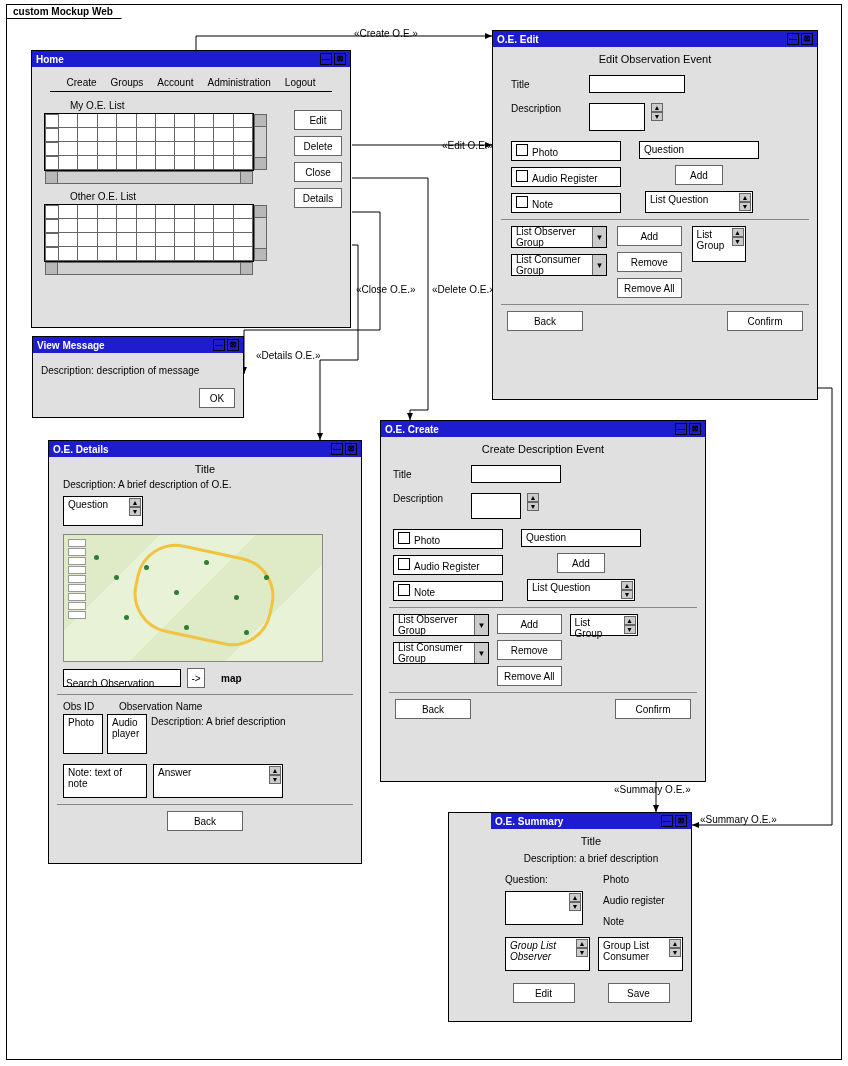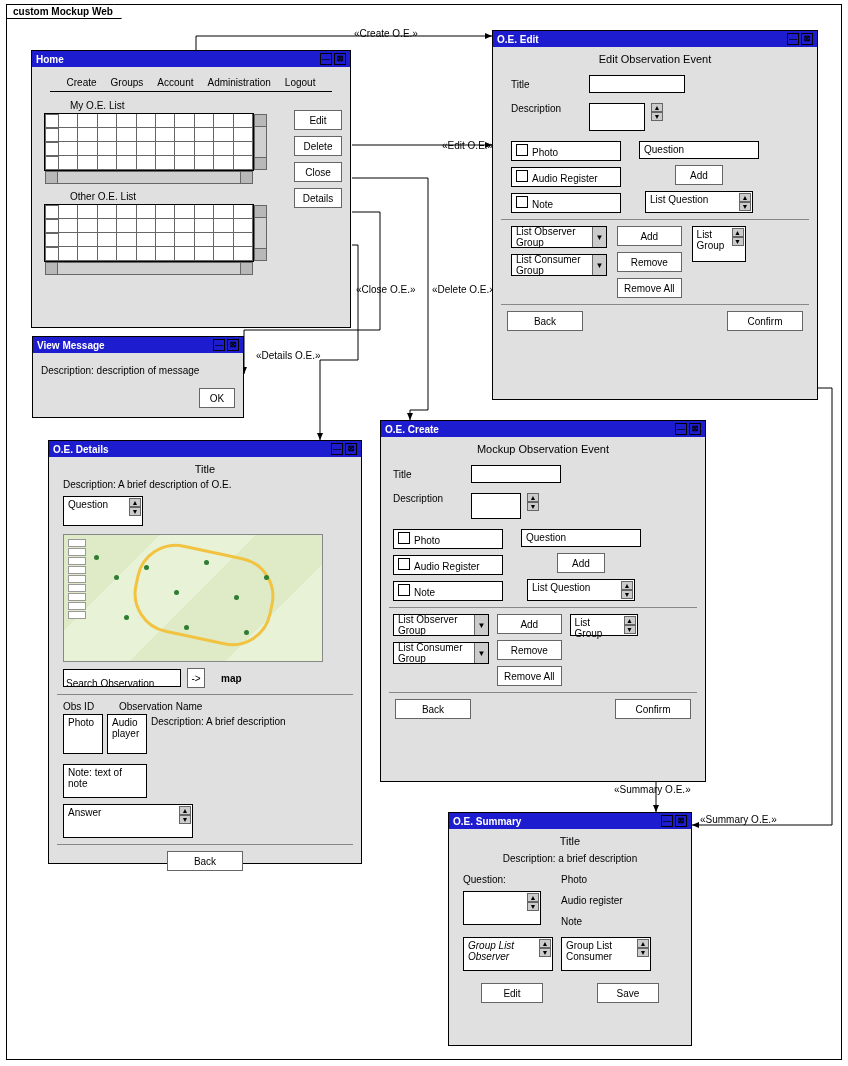--- a/index.html
+++ b/index.html
@@ -416,21 +416,21 @@
     <hr class="sep">
     <div class="row" style="margin:0 0 2px 6px;">
       <span class="label" style="width:50px;">Obs ID</span>
       <span class="label">Observation Name</span>
     </div>
     <div class="row" style="align-items:flex-start; margin-left:6px; gap:4px;">
       <span class="plain-box" style="width:40px; height:40px;">Photo</span>
       <span class="plain-box" style="width:40px; height:40px;">Audio player</span>
       <span class="label" style="margin-top:2px;">Description: A brief description</span>
     </div>
-    <div class="row" style="margin:10px 0 0 6px; align-items:flex-start; gap:6px;flex-direction:column;">
+    <div class="row" style="margin:10px 0 0 6px; align-items:flex-start; gap:6px;">
       <span class="plain-box" style="width:84px; height:34px;">Note: text of note</span>
       <span class="listbox" style="width:130px; height:34px;">
         <span>Answer</span>
         <div class="spinner">
             <div class="sp">▲</div>
             <div class="sp">▼</div>
           </div>
       </span>
     </div>
     <hr class="sep">
@@ -515,21 +515,21 @@
 </div>
 
 <div class="window" style="left:380px; top:420px; width:326px; height:362px;">
   <div class="titlebar">
     <span>O.E. Create</span>
     <span class="spacer"></span>
     <span class="win-btn">—</span>
     <span class="win-btn">⊠</span>
   </div>
   <div class="body">
-    <div class="center" style="font-size:11px; margin-bottom:10px;">Mockup Observation Event</div>
+    <div class="center" style="font-size:11px; margin-bottom:10px;">Create Description Event</div>
     <div class="row" style="margin:6px 0 10px 4px;">
       <span class="label" style="width:72px;">Title</span>
       <span class="input" style="min-width:90px;"></span>
     </div>
     <div class="row" style="margin:0 0 10px 4px; align-items:flex-start;">
       <span class="label" style="width:72px;">Description</span>
       <span class="textarea" style="width:50px; height:26px;"></span>
       <div class="spinner">
           <div class="sp">▲</div>
           <div class="sp">▼</div>
@@ -581,21 +581,21 @@
       </div>
     </div>
     <hr class="sep">
     <div class="row" style="justify-content:space-between; padding:0 6px;">
       <div class="btn wide">Back</div>
       <div class="btn wide">Confirm</div>
     </div>
   </div>
 </div>
 
-<div class="window" style="left:448px; top:812px; width:244px; height:234px;">
+<div class="window" style="left:448px; top:812px; width:244px; height:210px;padding-left:42px;">
   <div class="titlebar">
     <span>O.E. Summary</span>
     <span class="spacer"></span>
     <span class="win-btn">—</span>
     <span class="win-btn">⊠</span>
   </div>
   <div class="body">
     <div class="center" style="font-size:11px;">Title</div>
     <div class="center" style="margin:6px 0 10px;">Description: a brief description</div>
     <div style="display:flex; gap:20px; margin-left:6px;">

